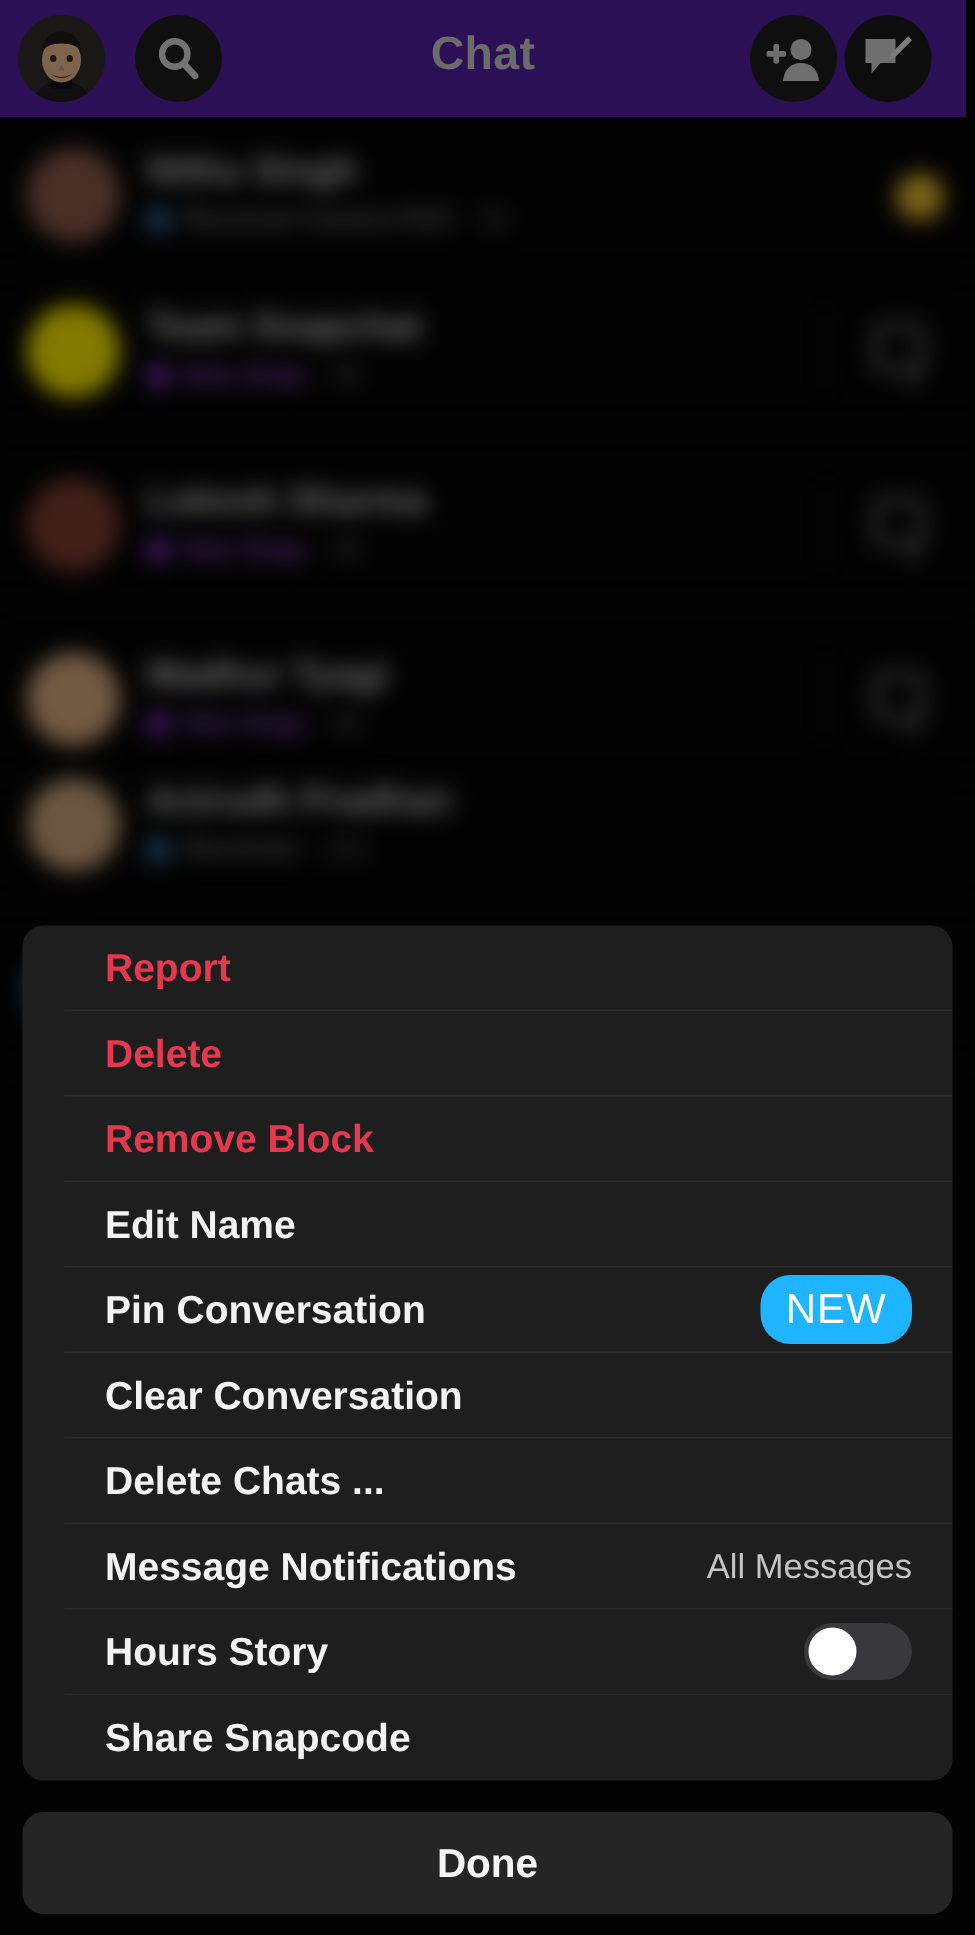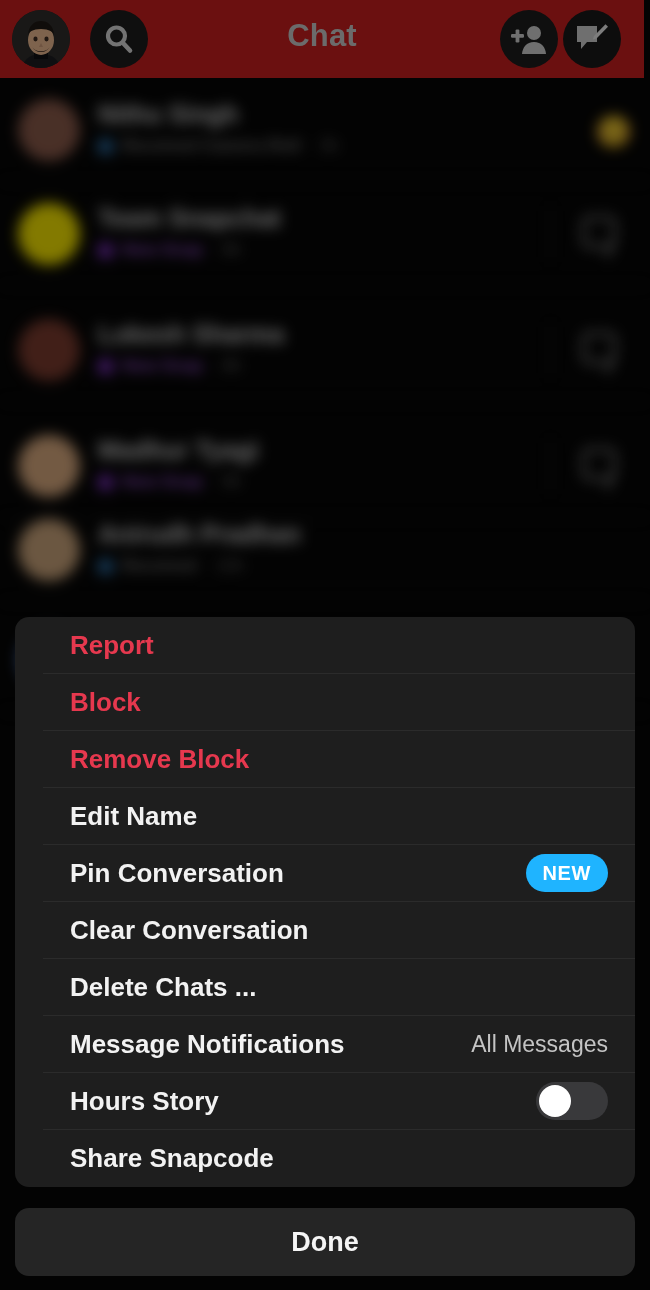--- a/index.html
+++ b/index.html
@@ -17,21 +17,21 @@
     background: #060606;
     overflow: hidden;
   }
 
   
   #header {
     position: absolute;
     top: 0; left: 0;
     width: 644px;
     height: 78px;
-    background: #b91c1c;
+    background: #4c1d95;
     z-index: 5;
   }
   .hdr-circle {
     position: absolute;
     width: 58px; height: 58px;
     border-radius: 50%;
     background: #1a1a1a;
     top: 10px;
     display: flex;
     align-items: center;
@@ -166,22 +166,22 @@
     align-items: center;
   }
   .mi-value {
     font-size: 23px;
     color: #c4c4c4;
     white-space: nowrap;
   }
   .badge-new {
     background: #1fb4ff;
     color: #ffffff;
-    font-size: 20px;
-    font-weight: bold;
+    font-size: 28px;
+    font-weight: normal;
     letter-spacing: 0.6px;
     padding: 9px 17px;
     border-radius: 20px;
     line-height: 1;
   }
   .toggle {
     width: 72px; height: 38px;
     border-radius: 19px;
     background: #39393b;
     position: relative;
@@ -346,21 +346,21 @@
   </div>
 
   <div id="scrim"></div>
 
   <div id="action-sheet">
       <div class="menu-item">
         <span class="mi-label danger">Report</span>
         <span class="mi-right"></span>
       </div>
       <div class="menu-item">
-        <span class="mi-label danger">Block</span>
+        <span class="mi-label danger">Delete</span>
         <span class="mi-right"></span>
       </div>
       <div class="menu-item">
         <span class="mi-label danger">Remove Block</span>
         <span class="mi-right"></span>
       </div>
       <div class="menu-item">
         <span class="mi-label">Edit Name</span>
         <span class="mi-right"></span>
       </div>

